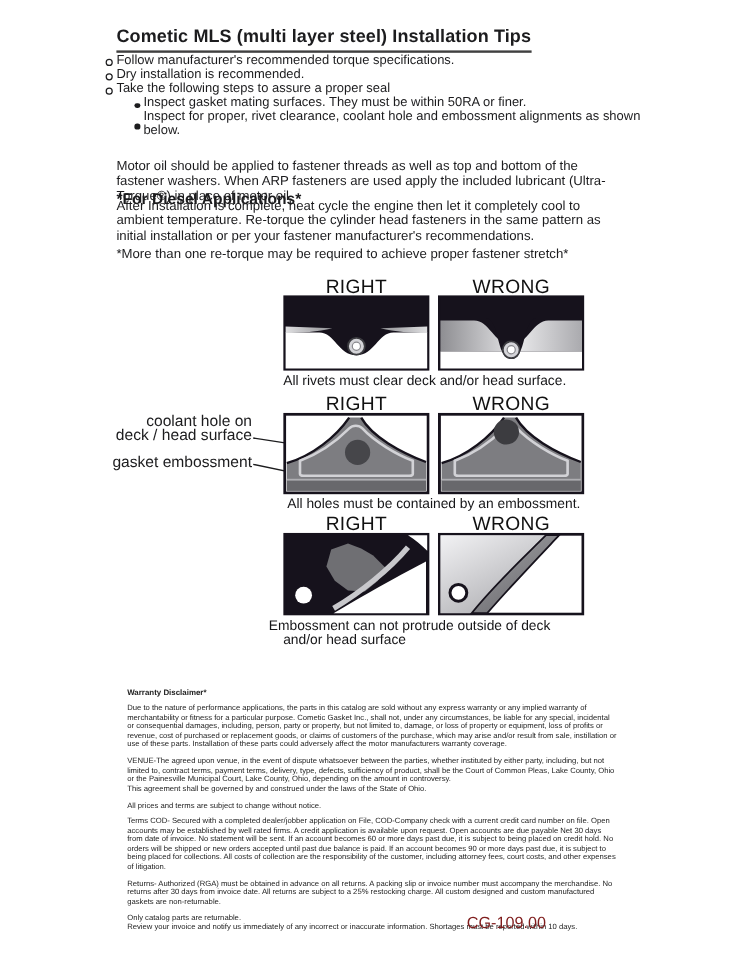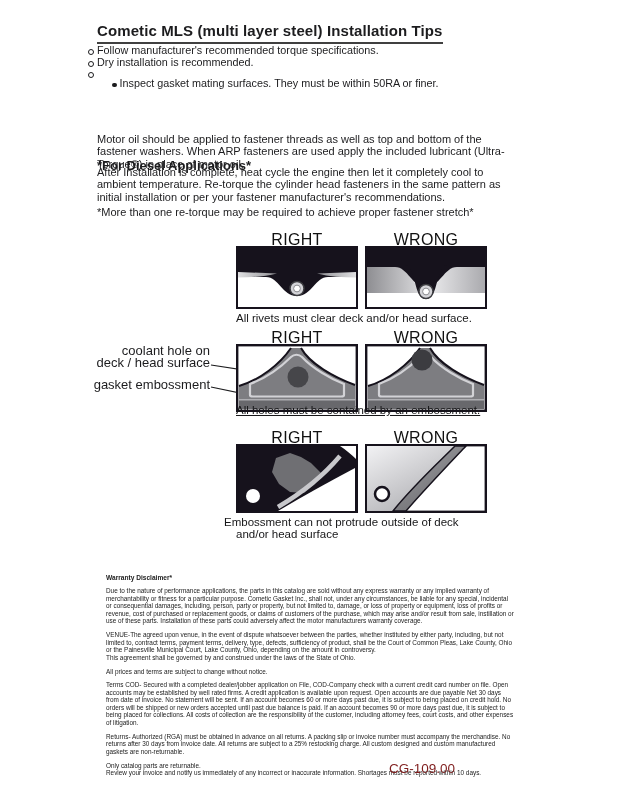--- a/index.html
+++ b/index.html
@@ -42,24 +42,29 @@
   <div class="b">
     <span class="mk1"></span>
     <span>Follow manufacturer's recommended torque specifications.</span>
   </div>
   <div class="b">
     <span class="mk1"></span>
     <span>Dry installation is recommended.</span>
   </div>
   <div class="b">
     <span class="mk1"></span>
+    <span>Take the following steps to assure a proper seal</span>
   </div>
   <div class="b sb">
     <span class="mk2"></span>
     <span>Inspect gasket mating surfaces.  They must be within 50RA or finer.</span>
+  </div>
+  <div class="b sb">
+    <span class="mk2"></span>
+    <span>Inspect for proper, rivet clearance, coolant hole and embossment alignments as shown below.</span>
   </div>
 </div>
 
 <div class="abs" id="diesel-h">*For Diesel Applications*</div>
 <div class="abs para" style="top:133px;">Motor oil should be applied to fastener threads as well as top and bottom of the fastener washers. When ARP fasteners are used apply the included lubricant (Ultra-Torque®) in place of motor oil.</div>
 <div class="abs para" style="top:166px;">After Installation is complete, heat cycle the engine then let it completely cool to ambient temperature. Re-torque the cylinder head fasteners in the same pattern as initial installation or per your fastener manufacturer's recommendations.</div>
 <div class="abs para" style="top:206px;">*More than one re-torque may be required to achieve proper fastener stretch*</div>
 
 <div class="abs dlabel" style="left:236px;top:231px;">RIGHT</div>
 <div class="abs dlabel" style="left:365px;top:231px;">WRONG</div>
@@ -130,21 +135,21 @@
   <rect x="1.2" y="1.2" width="119.6" height="65.6" fill="#ffffff" stroke="#16121c" stroke-width="2.4"></rect>
   <path d="M3,65 L3,42 C24,36 44,20 55,4 L65,4 C74,20 98,33 119,41 L119,65 Z" fill="#7d7d81"></path>
   <path d="M3,42 C24,36 44,20 55,4" fill="none" stroke="#16121c" stroke-width="2"></path>
   <path d="M65,4 C74,20 98,33 119,41" fill="none" stroke="#16121c" stroke-width="2"></path>
   <rect x="3" y="56" width="116" height="9" fill="#68686c"></rect>
   <rect x="3" y="55" width="116" height="1.5" fill="#aeaeb2"></rect>
   <path d="M14,51 L14,40 C30,34 45,23 55,13 C58,10 63,10 66,13 C76,24 95,35 108,40 L108,51 Q108,52.5 105,52.5 L17,52.5 Q14,52.5 14,51 Z" fill="none" stroke="#d2d2d6" stroke-width="2.2"></path>
   <circle cx="57" cy="16" r="10.5" fill="#3c3c40"></circle>
 </svg>
 
-<div class="abs cap" style="left:236px;top:404px;width:251px;text-decoration:underline;">All holes must be contained by an embossment.</div>
+<div class="abs cap" style="left:236px;top:414px;width:251px;text-align:center;">All holes must be contained by an embossment.</div>
 
 <div class="abs dlabel" style="left:236px;top:429px;">RIGHT</div>
 <div class="abs dlabel" style="left:365px;top:429px;">WRONG</div>
 
 <svg class="abs" style="left:236px;top:444px;" width="122" height="69" viewBox="0 0 122 69">
   <rect x="1.2" y="1.2" width="119.6" height="66.6" fill="#16121c" stroke="#16121c" stroke-width="2.4"></rect>
   <path d="M119,24 C92,38 66,53 42,67 L119,67 Z" fill="#ffffff"></path>
   <path d="M104,2 L120,2 L120,15 C115,10 110,6 104,2 Z" fill="#ffffff"></path>
   <path d="M40,14 L54,9 L65,13 L75,19 L85,29 L79,40 L68,49 L54,48 L43,40 L36,28 Z" fill="#6f6f73"></path>
   <path d="M104,12 C88,31 64,50 42,63" fill="none" stroke="#c8c8cc" stroke-width="4.5"></path>

